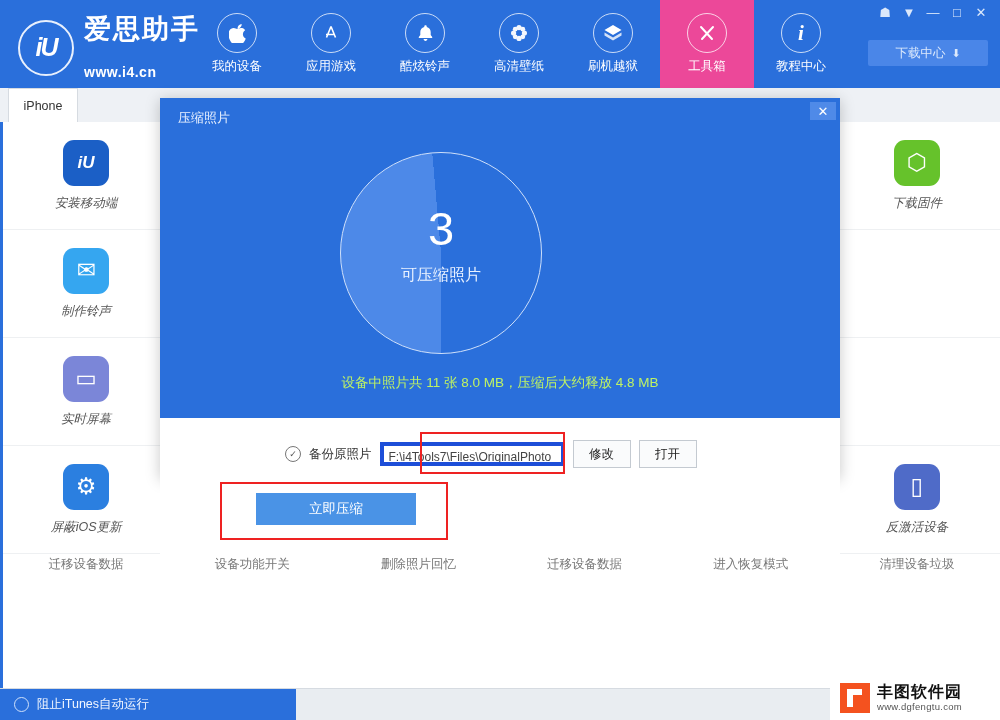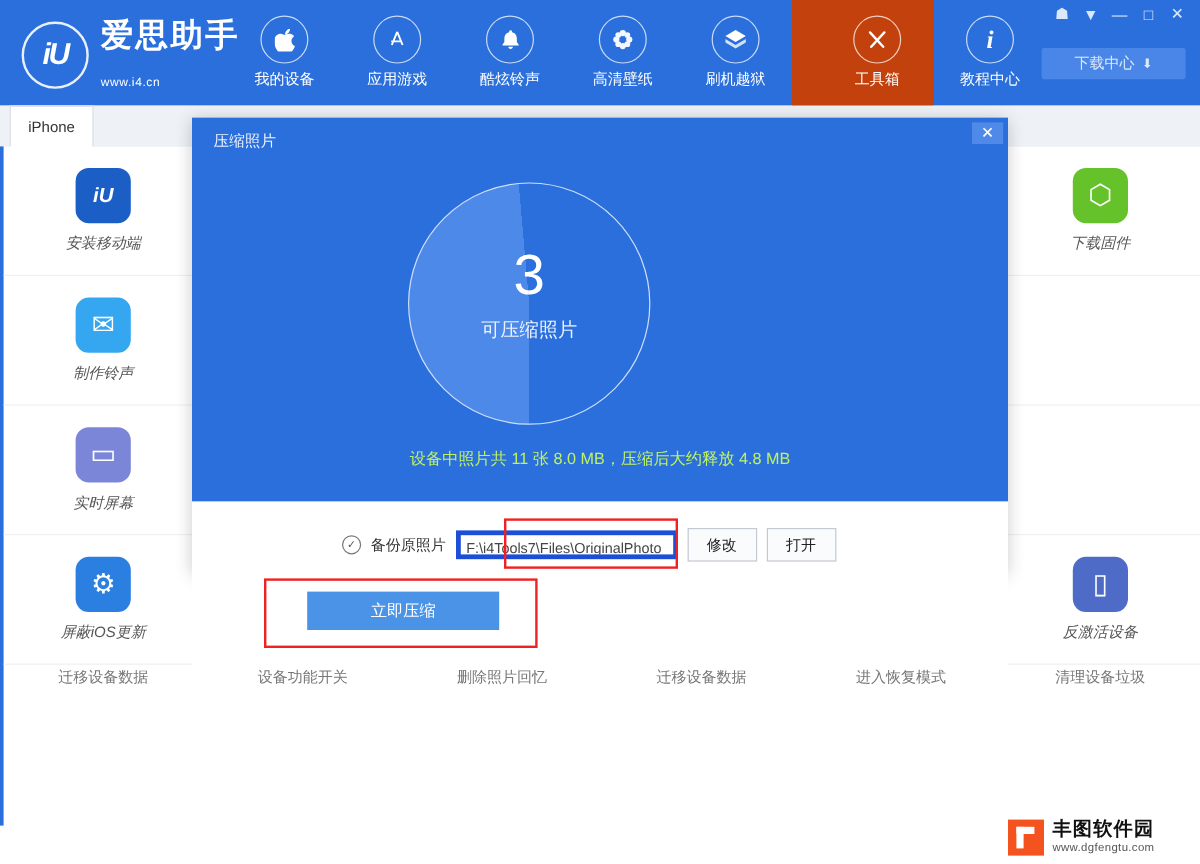--- a/index.html
+++ b/index.html
@@ -12,26 +12,26 @@
   .app{position:absolute;inset:0;background:#fff;}
 
   
   .header{position:absolute;left:0;top:0;width:1000px;height:88px;background:#2a6fdb;}
   .logo{position:absolute;left:18px;top:16px;display:flex;align-items:center;gap:10px;}
   .logo-circle{width:52px;height:52px;border-radius:50%;border:2px solid #e8f0fd;
     display:flex;align-items:center;justify-content:center;color:#fff;
     font-size:25px;font-weight:bold;font-style:italic;letter-spacing:-2px;}
   .logo-text{color:#fff;line-height:1;}
   .logo-text .cn{font-size:27px;font-weight:bold;letter-spacing:2px;display:block;}
-  .logo-text .url{font-size:10px;display:block;margin-top:22px;letter-spacing:.5px;}
+  .logo-text .url{font-size:14px;display:block;margin-top:22px;letter-spacing:.5px;font-weight:bold;}
 
   .nav{position:absolute;left:190px;top:0;height:88px;display:flex;}
   .nav-item{width:94px;height:88px;display:flex;flex-direction:column;
     align-items:center;justify-content:center;cursor:pointer;}
-  .nav-item.active{background:#c2410c;padding-left:24px;}
+  .nav-item.active{background:#ec4899;}
   .nav-icon{width:38px;height:38px;border-radius:50%;border:1.5px solid rgba(255,255,255,.75);
     display:flex;align-items:center;justify-content:center;color:#fff;font-size:19px;margin-bottom:5px;}
   .nav-label{color:#fff;font-size:12.5px;}
 
   .winbtns{position:absolute;right:8px;top:2px;display:flex;gap:2px;align-items:center;}
   .winbtn{width:22px;height:20px;display:flex;align-items:center;justify-content:center;
     color:#dbe8fb;font-size:13px;cursor:pointer;}
   .dlcenter{position:absolute;right:12px;top:40px;width:120px;height:26px;background:#4a86e8;
     border-radius:2px;color:#dce9fc;font-size:12.5px;display:flex;align-items:center;
     justify-content:center;gap:6px;cursor:pointer;}
@@ -284,20 +284,28 @@
         <div class="btn-sm">修改</div>
         <div class="btn-sm">打开</div>
       </div>
     </div>
   </div>
 
   <div class="hl1"></div>
   <div class="hl2"></div>
   <div class="btn-primary">立即压缩</div>
 
+  <div class="status">
+    <div class="status-left">
+      <div class="radio"></div>
+      <span>阻止iTunes自动运行</span>
+    </div>
+    <div class="ver">V7.71</div>
+    <div class="chkupd">检查更新</div>
+  </div>
 
   <div class="wm">
     <div class="wm-mark"></div>
     <div class="wm-txt">
       <div class="t1">丰图软件园</div>
       <div class="t2">www.dgfengtu.com</div>
     </div>
   </div>
 </div>
 

